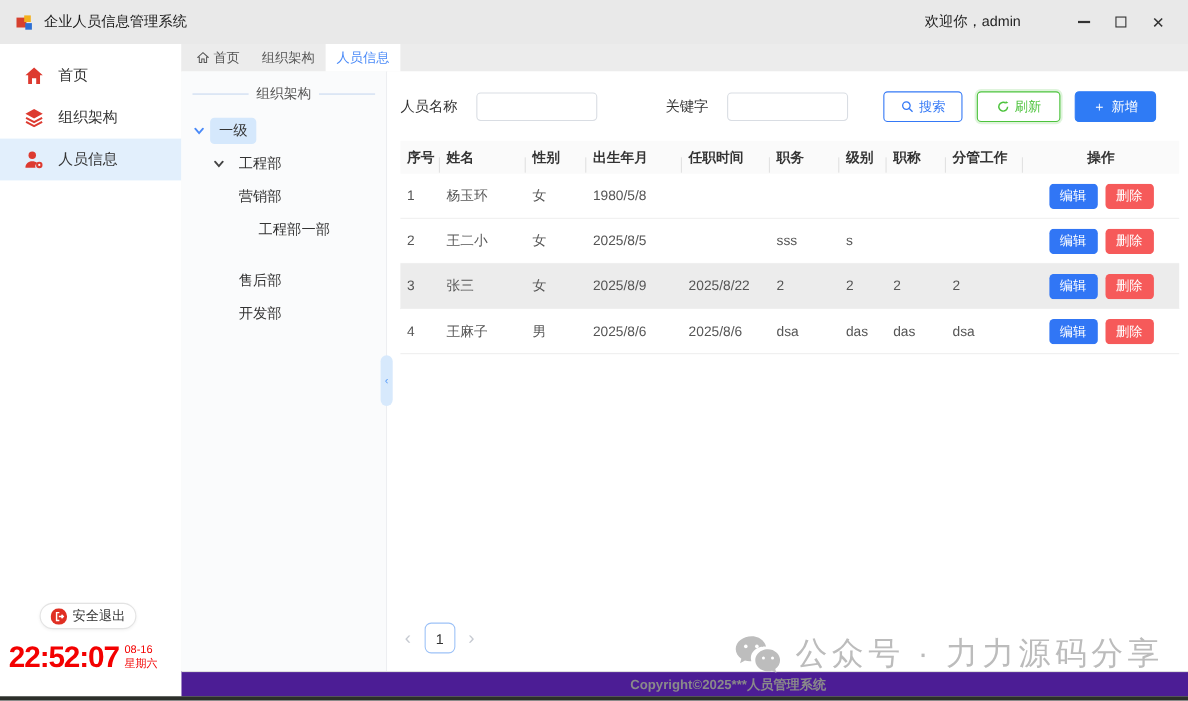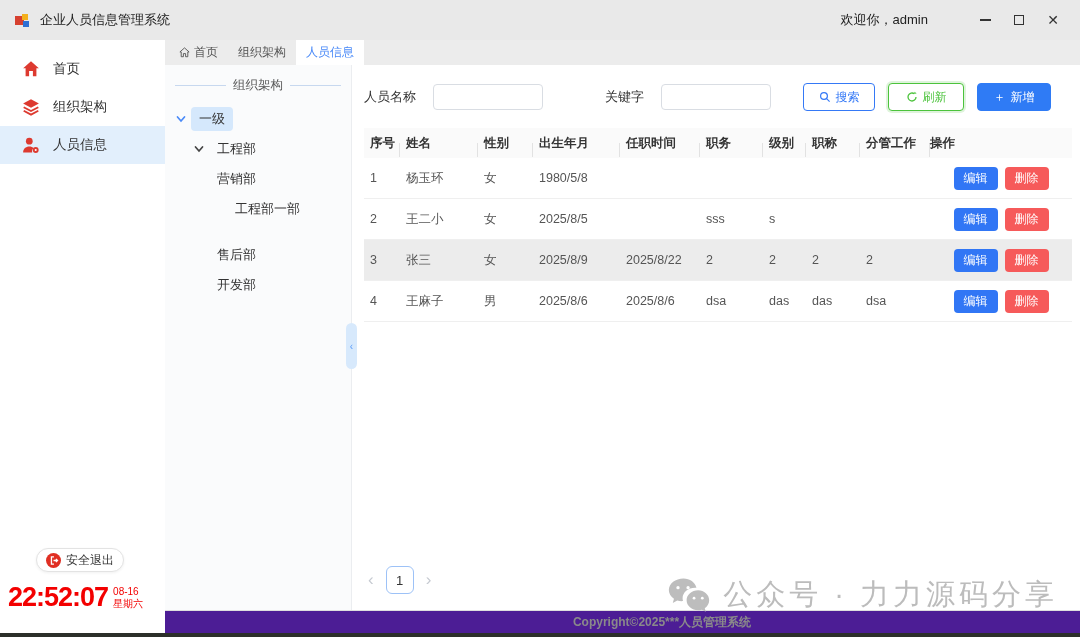--- a/index.html
+++ b/index.html
@@ -290,21 +290,21 @@
         <div class="t-head" id="table-head">
             <span class="t-hcell" style="width: 36px;">序号</span>
             <span class="t-hcell" style="width: 78px;">姓名</span>
             <span class="t-hcell" style="width: 55px;">性别</span>
             <span class="t-hcell" style="width: 87px;">出生年月</span>
             <span class="t-hcell" style="width: 80px;">任职时间</span>
             <span class="t-hcell" style="width: 63px;">职务</span>
             <span class="t-hcell" style="width: 43px;">级别</span>
             <span class="t-hcell" style="width: 54px;">职称</span>
             <span class="t-hcell" style="width: 70px;">分管工作</span>
-            <span class="t-hcell" style="flex: 1 1 0%; text-align: left; padding-left: 0px;">操作</span>
+            <span class="t-hcell" style="flex: 1 1 0%; text-align: center; padding-left: 0px;">操作</span>
           </div>
         <div id="table-body">
             <div class="t-row">
               <span class="t-cell" style="width: 36px;">1</span>
               <span class="t-cell" style="width: 78px;">杨玉环</span>
               <span class="t-cell" style="width: 55px;">女</span>
               <span class="t-cell" style="width: 87px;">1980/5/8</span>
               <span class="t-cell" style="width: 80px;"></span>
               <span class="t-cell" style="width: 63px;"></span>
               <span class="t-cell" style="width: 43px;"></span>

